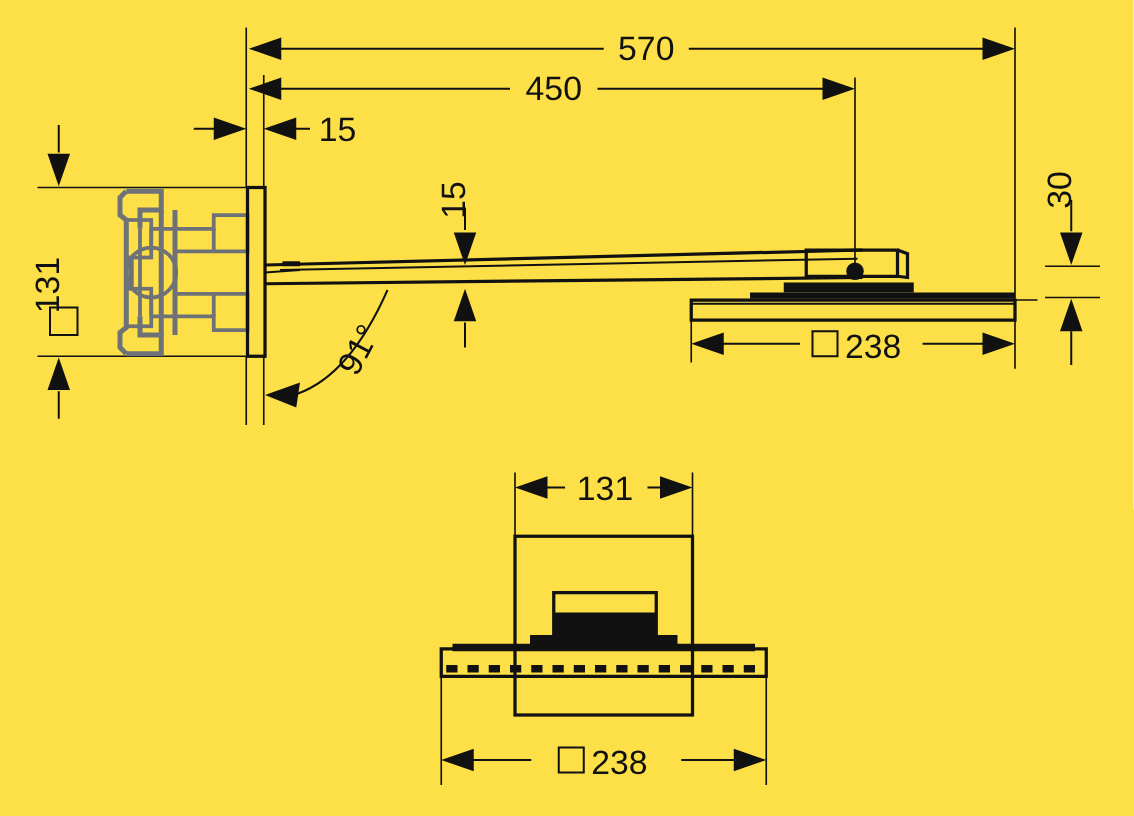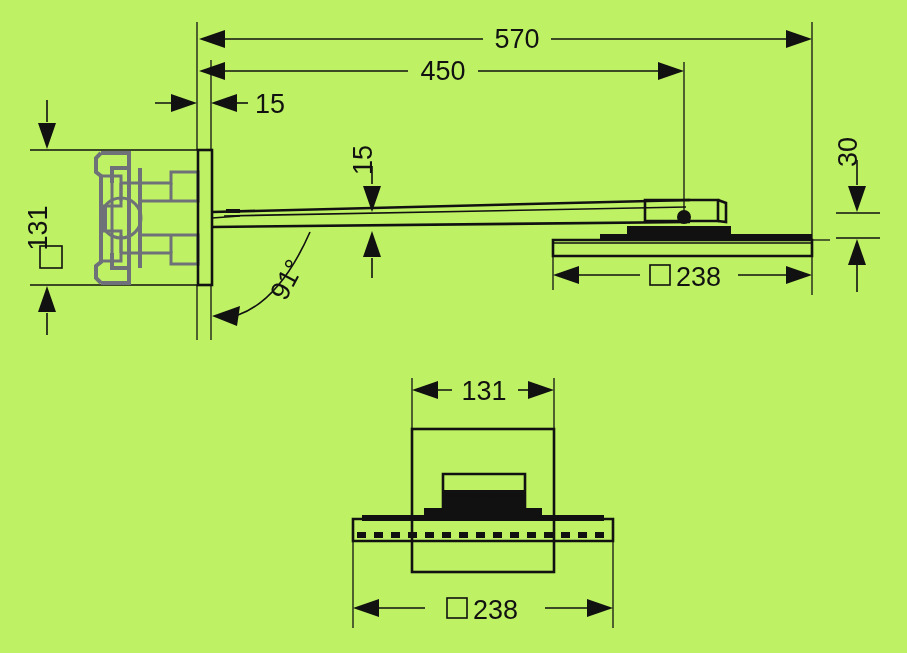--- a/index.html
+++ b/index.html
@@ -1,17 +1,17 @@
 <!DOCTYPE html>
 <html><head>
 <meta charset="utf-8">
 <style>
   html,body{margin:0;padding:0;background:#ffffff;}
   body{font-family:"Liberation Sans", sans-serif;}
-  #stage{position:relative;width:907px;height:653px;background:#bef264;overflow:hidden;}
+  #stage{position:relative;width:907px;height:653px;background:#fde047;overflow:hidden;}
   #stage svg{position:absolute;left:0;top:0;}
   .dimtext{font-family:"Liberation Sans", sans-serif;font-size:27px;fill:#111111;}
   .ext{stroke:#111111;stroke-width:1.3;fill:none;}
   .dimline{stroke:#111111;stroke-width:1.6;fill:none;}
   .obj{stroke:#111111;fill:none;stroke-width:2.6;}
   .objthin{stroke:#111111;fill:none;stroke-width:1.6;}
   .fillblk{fill:#111111;stroke:none;}
   .gray{stroke:#6e7278;fill:none;stroke-width:4;}
   .graythin{stroke:#6e7278;fill:none;stroke-width:3;}
   .arrow{fill:#111111;stroke:none;}

